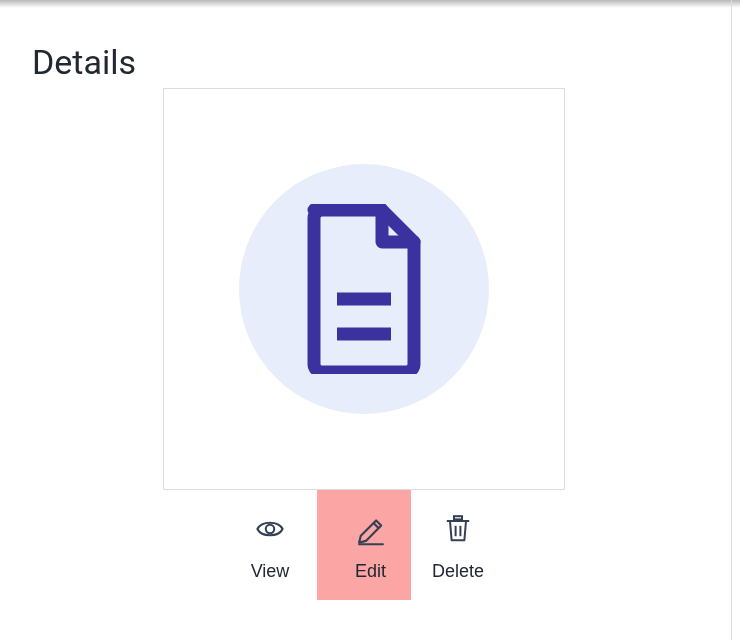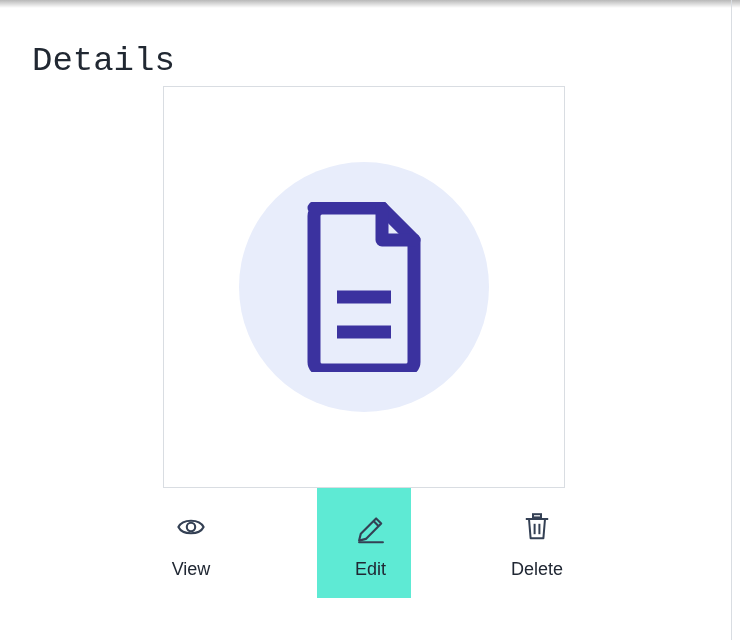--- a/index.html
+++ b/index.html
@@ -1,25 +1,25 @@
 <!DOCTYPE html>
 <html><head>
 <meta charset="utf-8">
 <style>
   html,body{margin:0;padding:0;width:740px;height:640px;font-family:-apple-system,BlinkMacSystemFont,"Segoe UI",Roboto,Helvetica,Arial,sans-serif;background:#fff;}
   .top-shadow{position:absolute;top:0;left:0;right:0;height:8px;background:linear-gradient(to bottom,rgba(0,0,0,0.28),rgba(0,0,0,0));}
   .right-border{position:absolute;top:0;right:8px;bottom:0;width:1px;background:#d9dde2;}
   .content{position:absolute;top:0;left:0;right:12px;bottom:0;padding:42px 30px 0 30px;box-sizing:border-box;}
-  .title{font-size:34px;font-weight:400;color:#212832;margin:0 0 6px 2px;font-family:Liberation Mono, monospace;}
+  .title{font-size:34px;font-weight:400;color:#212832;margin:0 0 6px 2px;}
   .preview{width:400px;height:400px;border:1px solid #d9dde2;margin:0 auto;display:flex;align-items:center;justify-content:center;}
   .circle{width:250px;height:250px;border-radius:50%;background:#e8edfb;display:flex;align-items:center;justify-content:center;}
   .doc-icon{width:120px;height:170px;}
-  .actions{width:440px;margin:0 auto;display:flex;justify-content:space-between;padding-top:0;gap:48px;}
+  .actions{width:440px;margin:0 auto;display:flex;justify-content:center;padding-top:0;}
   .action{width:94px;height:110px;display:flex;flex-direction:column;align-items:center;justify-content:center;gap:12px;color:#344054;cursor:pointer;border:none;background:transparent;}
-  .action.active{background:#5eead4;padding-left:19px;}
+  .action.active{background:#fca5a5;padding-left:19px;}
   .action .icon{width:40px;height:40px;display:flex;align-items:center;justify-content:center;}
   .action .label{font-size:18px;color:#202733;font-weight:400;}
 </style>
 </head>
 <body>
 
 <div class="top-shadow"></div>
 <div class="right-border"></div>
 
 <div class="content">

